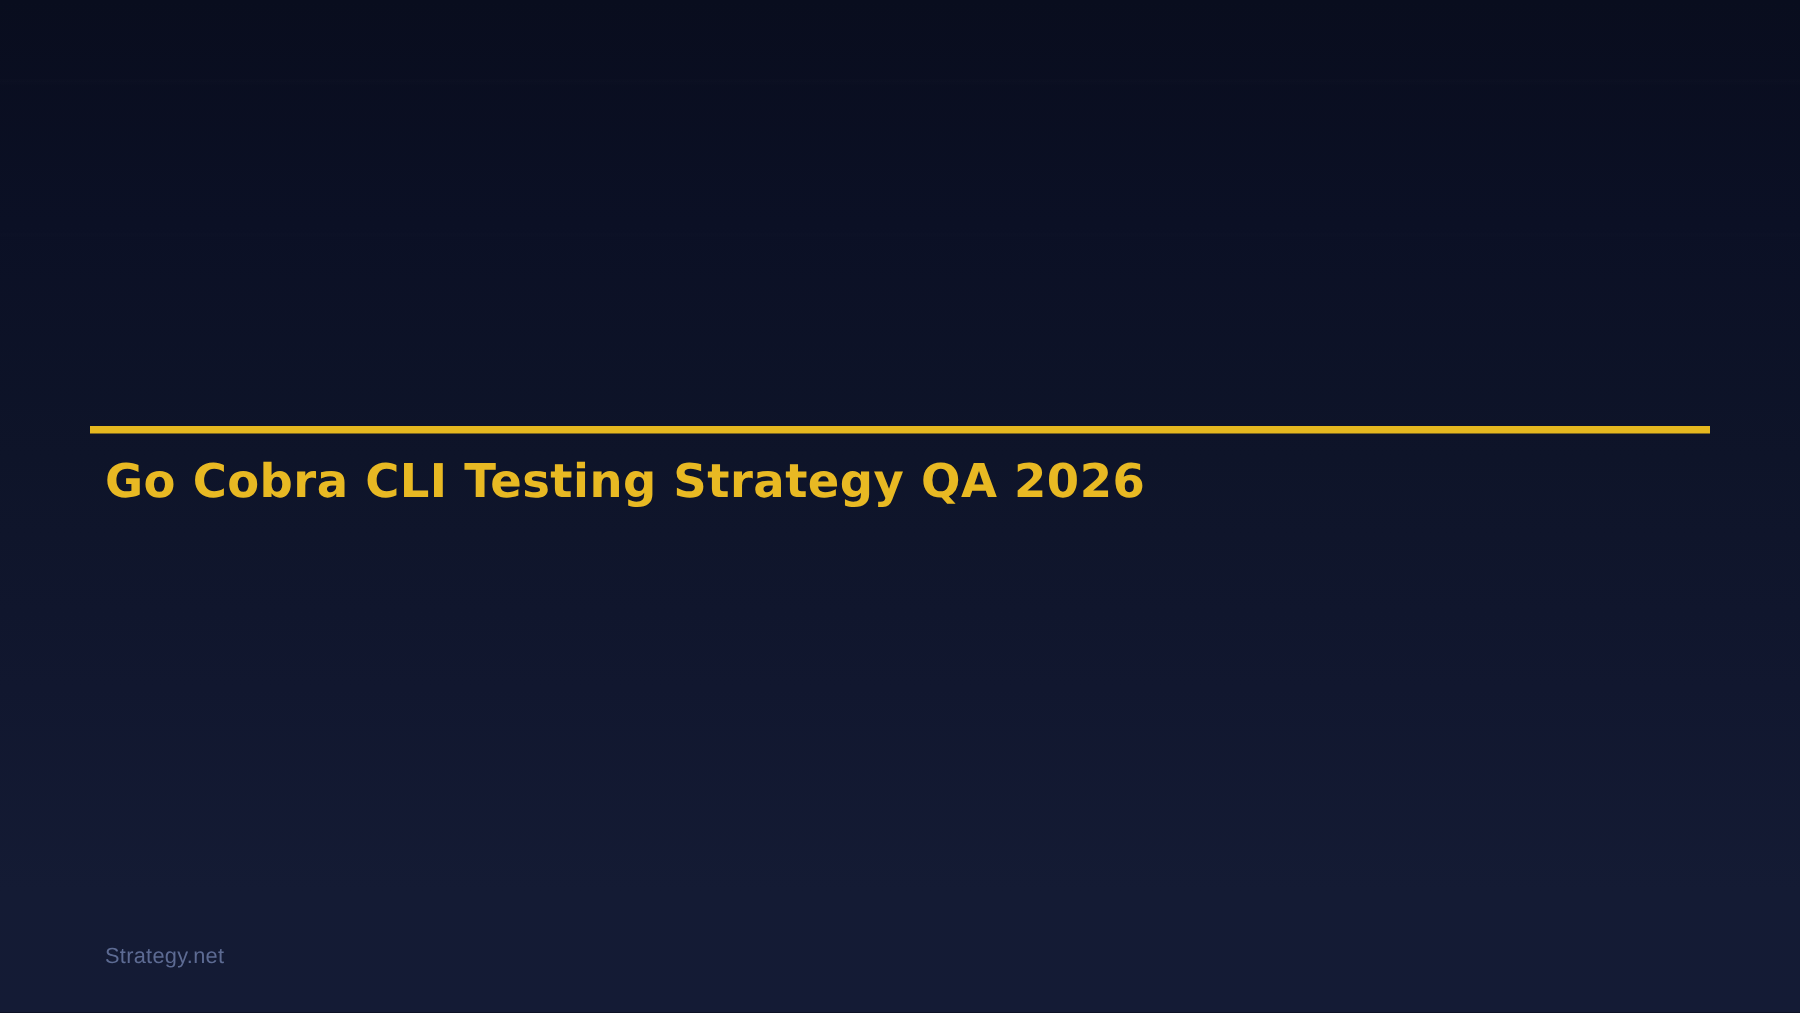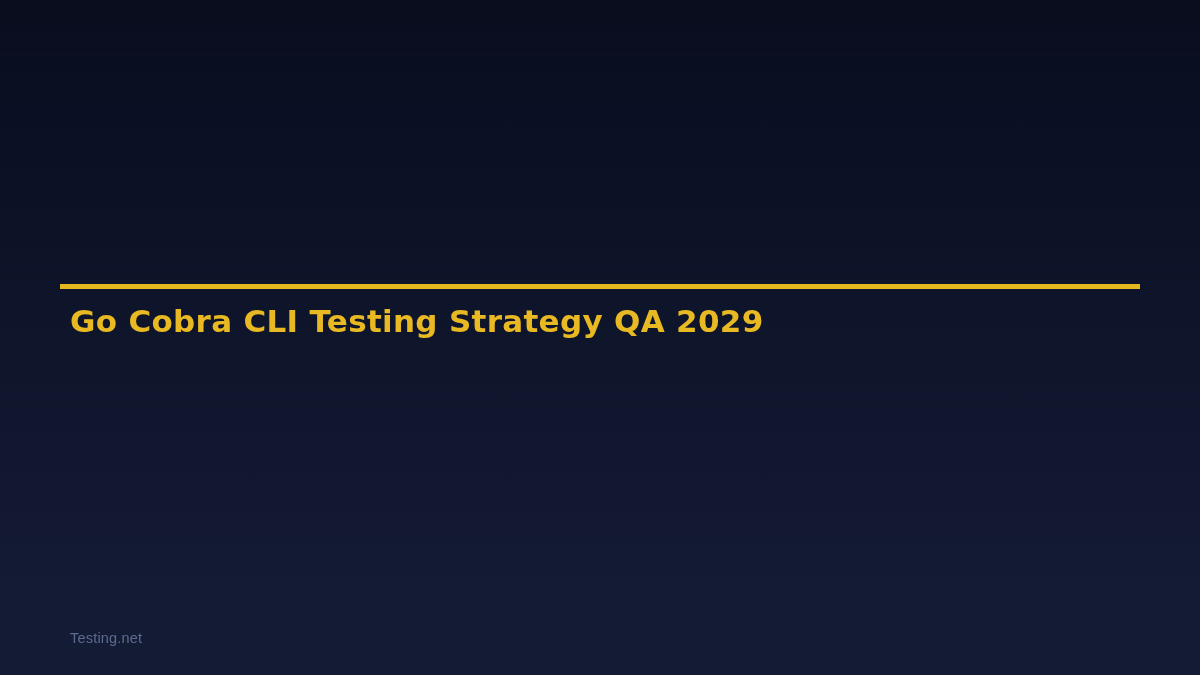--- a/index.html
+++ b/index.html
@@ -88,18 +88,18 @@
     font-family: "Liberation Sans", "DejaVu Sans", sans-serif;
   }
 </style>
 </head>
 <body>
 
 <div class="slide">
 
   <div class="title-block">
     <div class="accent-bar"></div>
-    <h1 class="slide-title">Go Cobra CLI Testing Strategy QA 2029</h1>
+    <h1 class="slide-title">Go Cobra CLI Testing Strategy QA 2026</h1>
   </div>
 
-  <div class="footer">Testing.net</div>
+  <div class="footer">Strategy.net</div>
 
 </div>
 
 </body></html>

